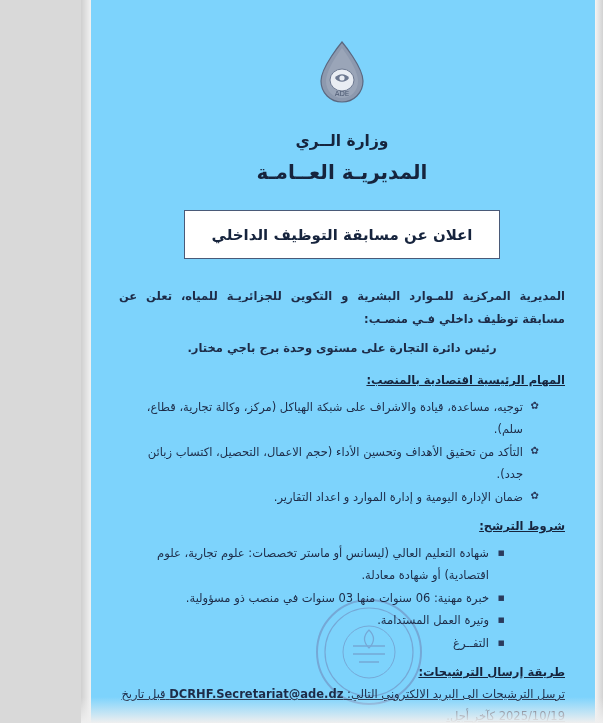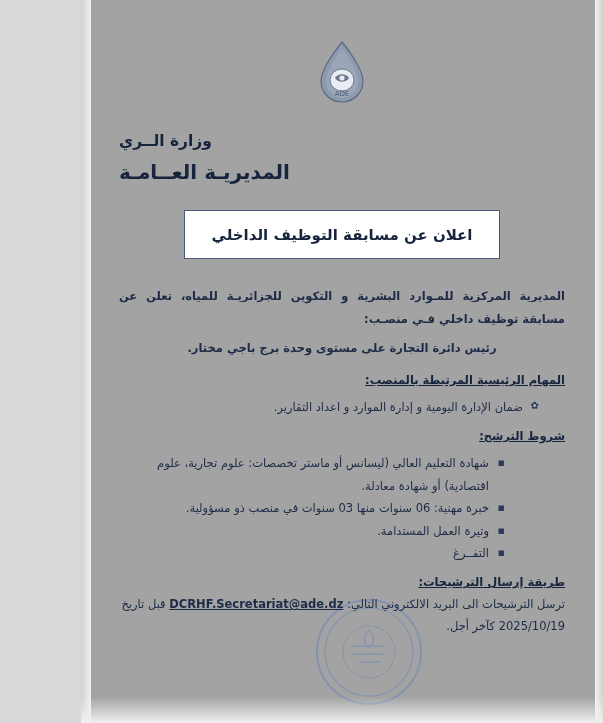--- a/index.html
+++ b/index.html
@@ -10,21 +10,21 @@
   body {
     width: 603px;
     height: 723px;
     overflow: hidden;
     font-family: "DejaVu Sans", "Liberation Sans", sans-serif;
   }
   .page {
     position: relative;
     width: 522px;
     height: 723px;
-    background: #a3a3a3;
+    background: #7dd3fc;
     box-sizing: border-box;
     margin-left: 36px;
   }
   .page::before {
     content: "";
     position: absolute;
     left: 0; top: 0; bottom: 0;
     width: 10px;
     background: linear-gradient(to right, #cfcfcf, #f2f2f2);
   }
@@ -51,21 +51,21 @@
   }
   .logo {
     position: relative;
     width: 62px;
     height: 70px;
   }
   .logo svg { display: block; }
 
   
   .org-lines {
-    text-align: left;
+    text-align: center;
     line-height: 1.75;
   }
   .org-line {
     font-weight: bold;
     color: #16243d;
     letter-spacing: 0.5px;
   }
   .org-line.l1 { font-size: 15.5px; }
   .org-line.l2 { font-size: 15.5px; }
   .org-line.l3 { font-size: 20px; }
@@ -153,20 +153,21 @@
     color: #1d2b47;
     font-weight: bold;
     direction: ltr;
     unicode-bidi: embed;
     display: inline-block;
   }
   .date-line {
     font-size: 11.5px;
     line-height: 1.9;
     color: #1d2b47;
+    text-decoration: underline;
   }
 
   
   .stamp {
     position: absolute;
     left: 232px;
     top: 596px;
     width: 112px;
     height: 112px;
     z-index: 1;
@@ -211,23 +212,25 @@
       <div class="title-box">
         <span class="t">اعلان عن مسابقة التوظيف الداخلي</span>
       </div>
     </div>
 
     <p class="para">المديرية المركزية للمـوارد البشرية و التكوين للجزائريـة للمياه، تعلن عن مسابقة توظيف داخلي فـي منصـب:</p>
     <p class="para" style="text-align:center;margin-top:-4px;">رئيس دائرة التجارة على مستوى وحدة برج باجي مختار.</p>
 
     <div class="section">
       <div class="section-title-line">
-        <span class="section-title">المهام الرئيسية المرتبطة بالمنصب:</span>
+        <span class="section-title">المهام الرئيسية اقتصادية بالمنصب:</span>
       </div>
       <ul class="flower">
+        <li>توجيه، مساعدة، قيادة والاشراف على شبكة الهياكل (مركز، وكالة تجارية، قطاع، سلم).</li>
+        <li>التأكد من تحقيق الأهداف وتحسين الأداء (حجم الاعمال، التحصيل، اكتساب زبائن جدد).</li>
         <li>ضمان الإدارة اليومية و إدارة الموارد و اعداد التقارير.</li>
       </ul>
     </div>
 
     <div class="section">
       <div class="section-title-line">
         <span class="section-title">شروط الترشح:</span>
       </div>
       <ul class="square">
         <li>شهادة التعليم العالي (ليسانس أو ماستر تخصصات: علوم تجارية، علوم اقتصادية) أو شهادة معادلة.</li>

